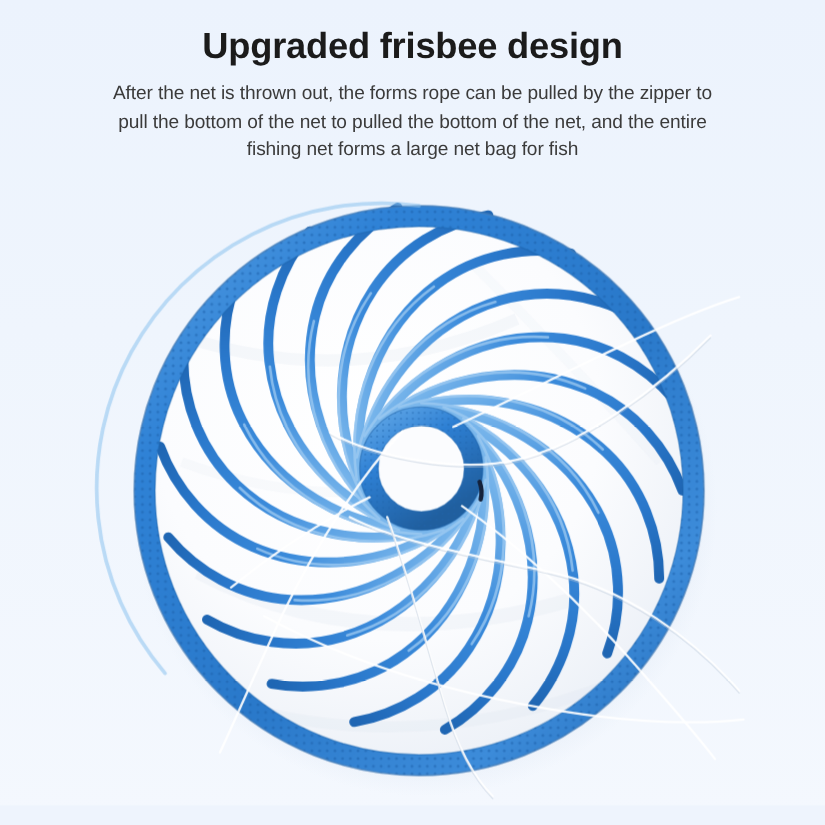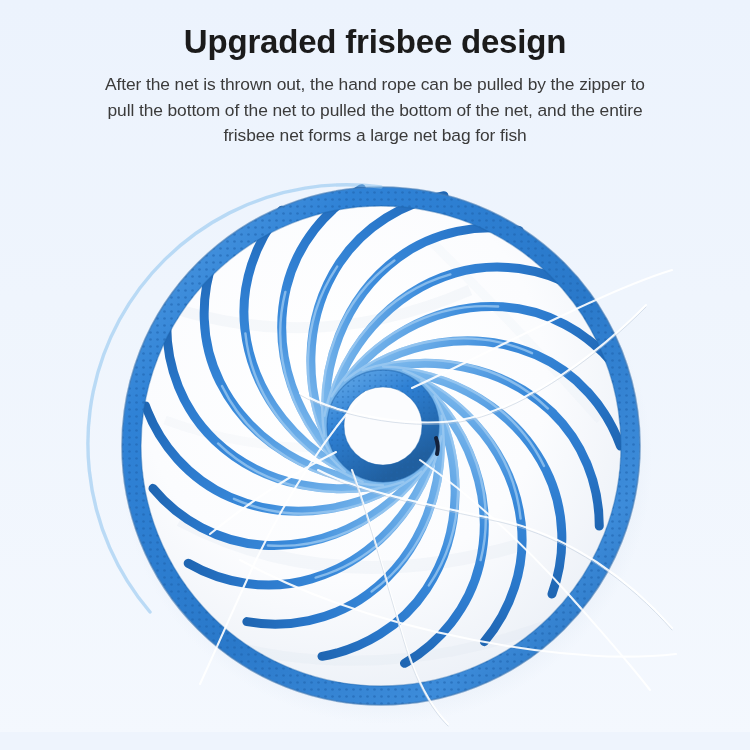--- a/index.html
+++ b/index.html
@@ -299,19 +299,19 @@
         <path d="M352,472 C370,522 386,582 404,642 C416,682 430,708 448,726"></path>
       </g>
 
       <circle cx="381" cy="446" r="259" fill="none" stroke="#9fb6cf" stroke-width="2" opacity="0.18"></circle>
     </svg>
   </div>
 
   <div id="text-block">
     <h1 id="headline">Upgraded frisbee design</h1>
     <p id="subcopy">
-      <span class="ln">After the net is thrown out, the hand rope can be pulled by the zipper to</span>
+      <span class="ln">After the net is thrown out, the forms rope can be pulled by the zipper to</span>
       <span class="ln">pull the bottom of the net to pulled the bottom of the net, and the entire</span>
-      <span class="ln">frisbee net forms a large net bag for fish</span>
+      <span class="ln">fishing net forms a large net bag for fish</span>
     </p>
   </div>
 
 </div>
 
 </body></html>

